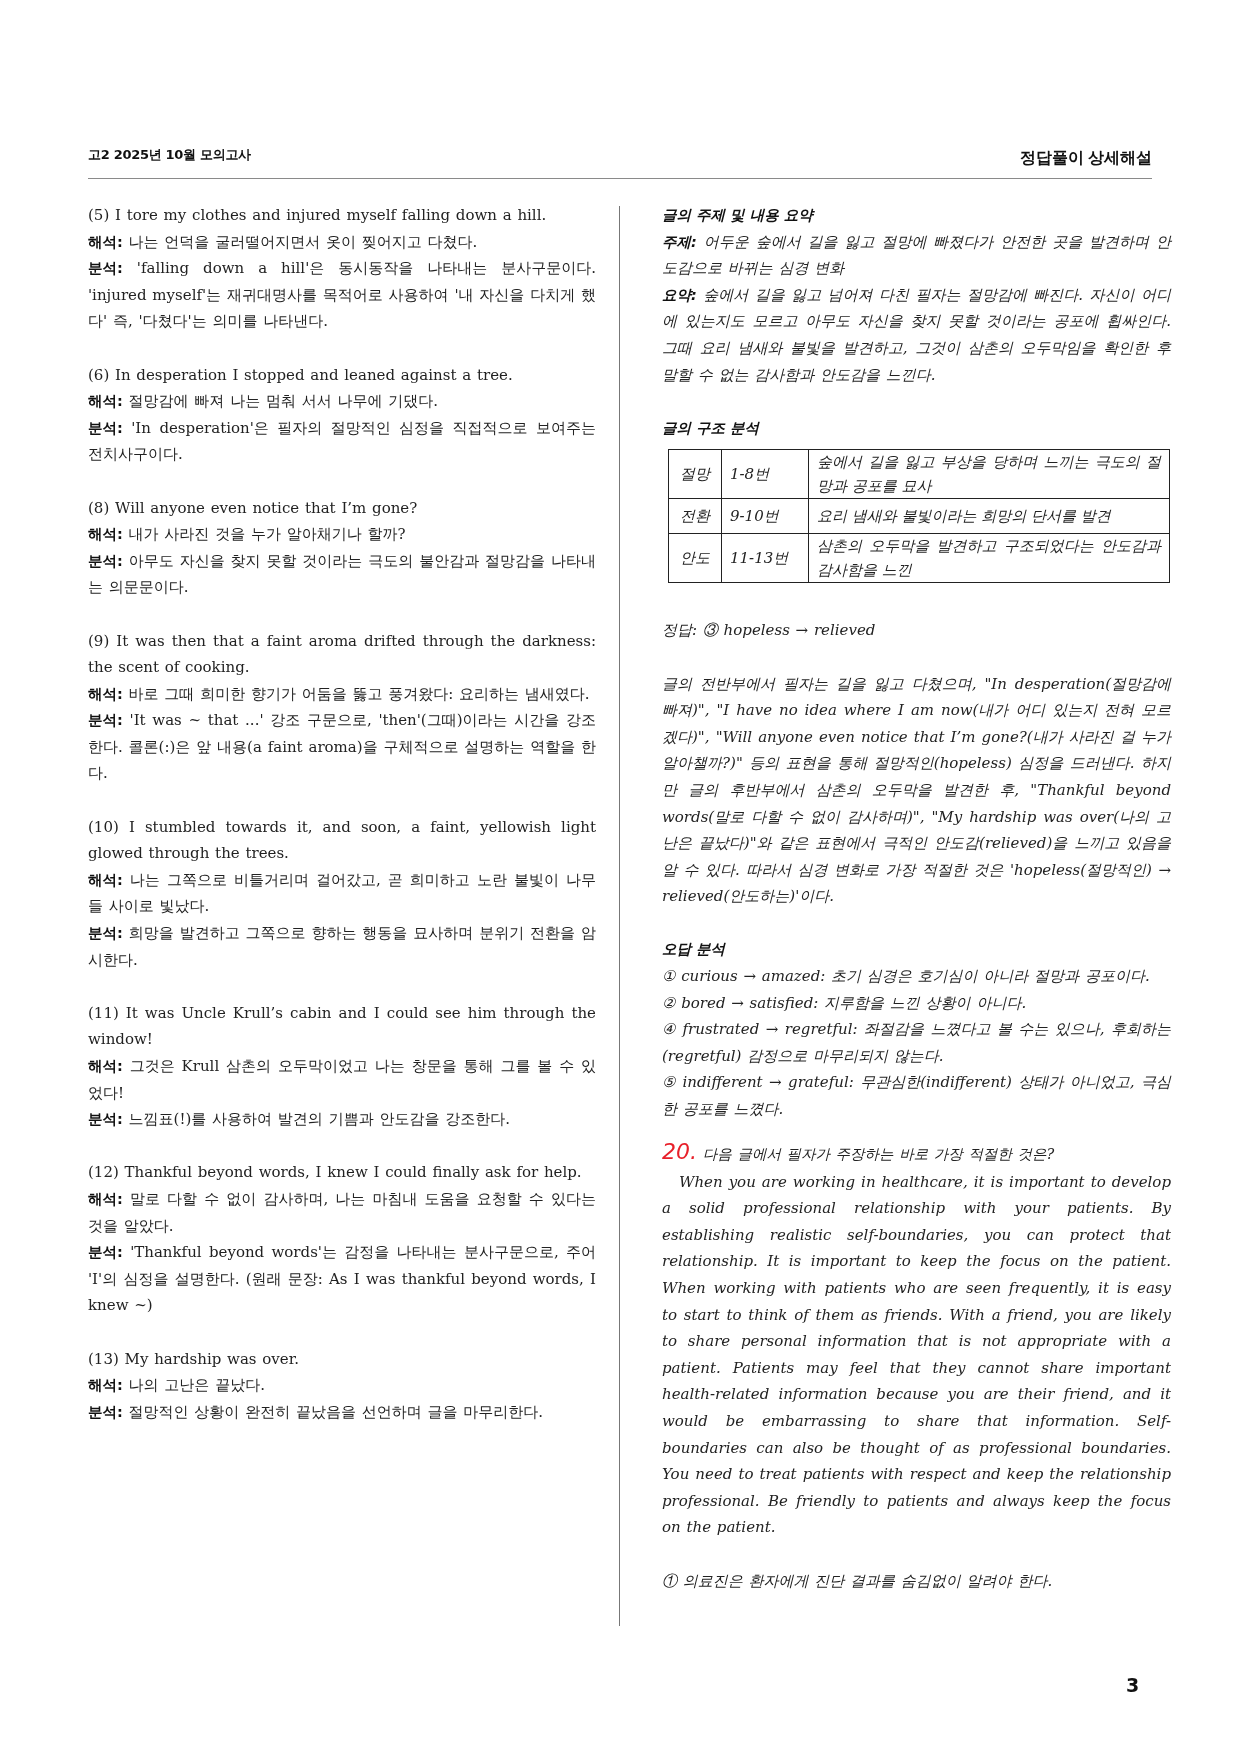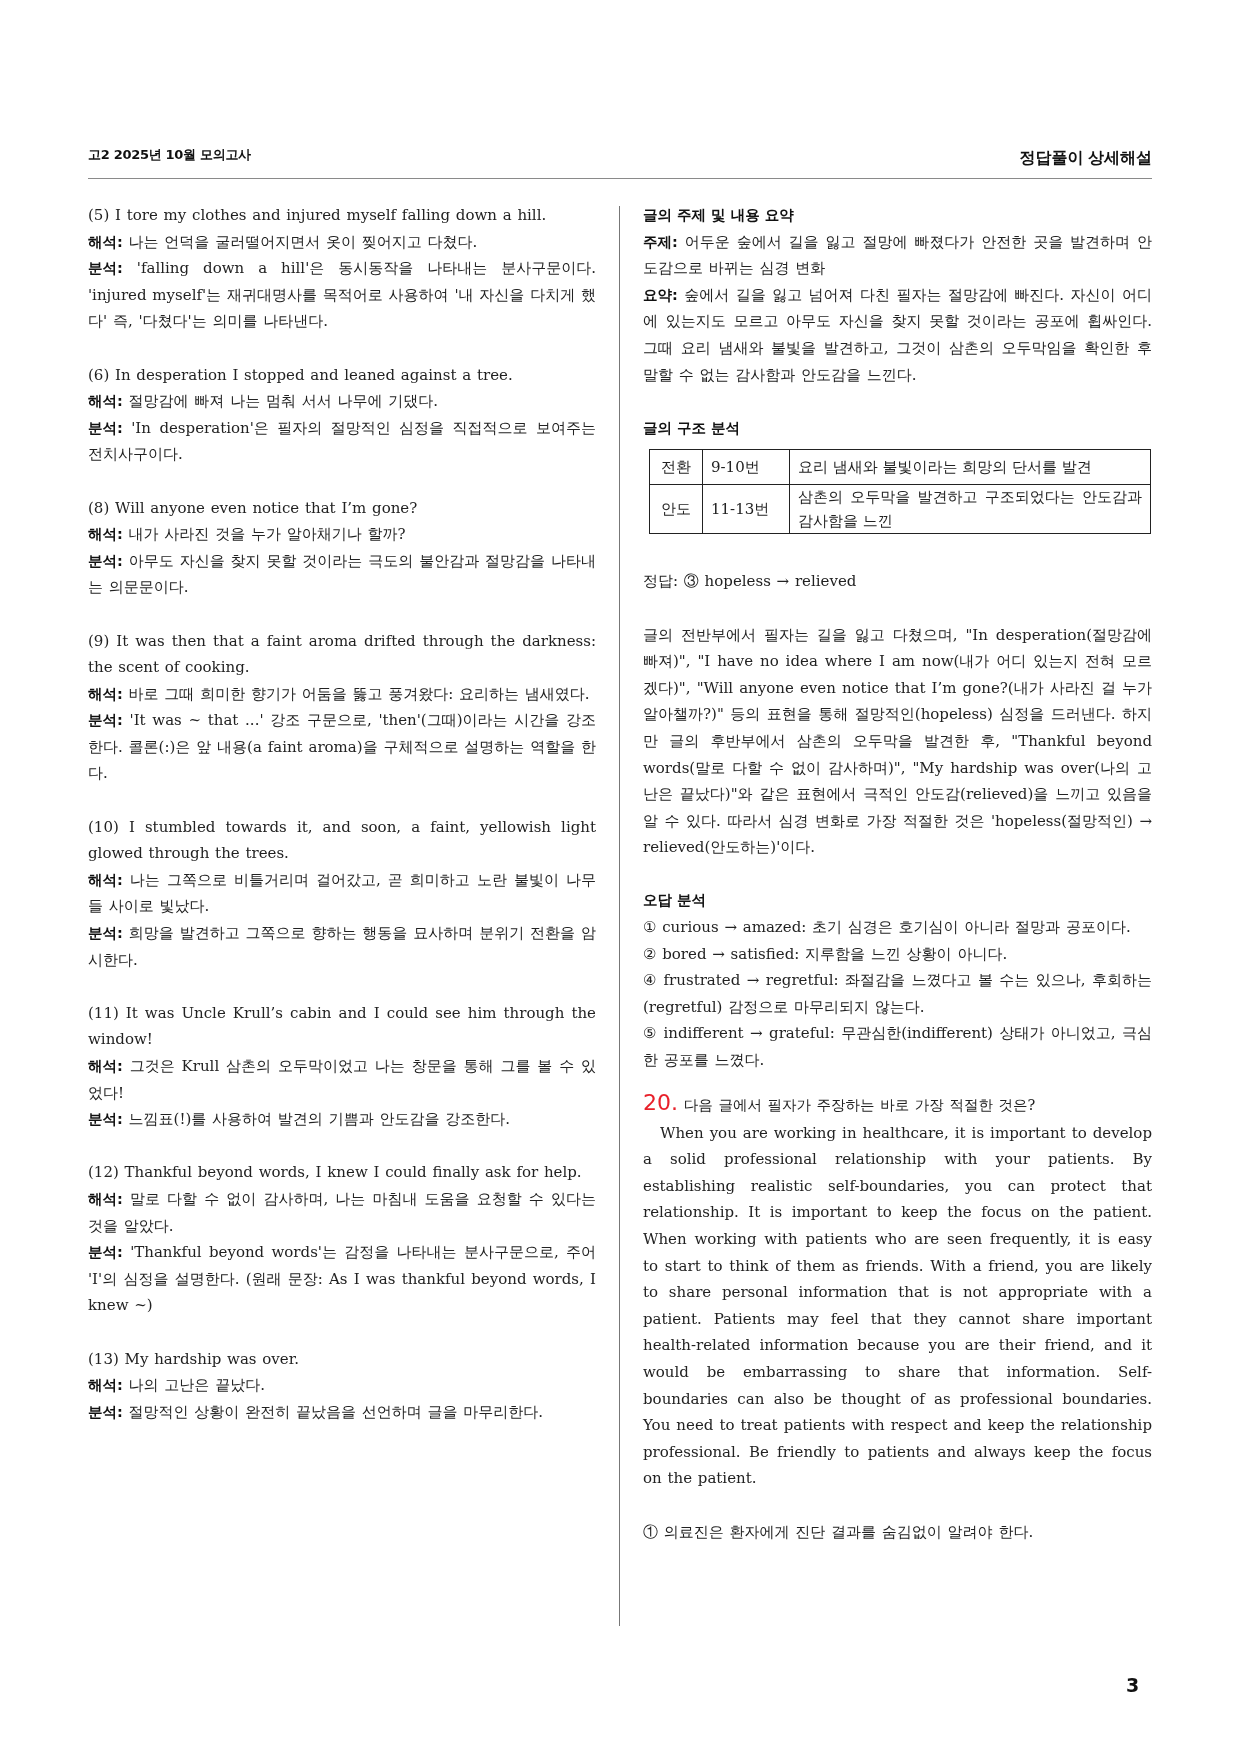--- a/index.html
+++ b/index.html
@@ -1,28 +1,28 @@
 <!DOCTYPE html>
 <html><head>
 <meta charset="utf-8">
 <style>
   html, body { margin: 0; padding: 0; background: #ffffff; }
   body { width: 1240px; height: 1753px; position: relative; overflow: hidden;
          font-family: "DejaVu Serif", "Liberation Serif", serif; color: #222; }
   .header { position: absolute; left: 88px; top: 142px; width: 1064px; height: 38px; }
   .header-left { position: absolute; left: 0; top: 4px; font-family: "DejaVu Sans", "Liberation Sans", sans-serif;
                  font-weight: bold; font-size: 13px; color: #111; letter-spacing: -0.3px; }
-  .header-right { position: absolute; right: 0; top: 6px; font-family: Liberation Sans, sans-serif;
+  .header-right { position: absolute; right: 0; top: 6px; font-family: Liberation Serif, serif;
                   font-weight: bold; font-size: 16px; color: #111; }
   .header-rule { position: absolute; left: 88px; top: 178px; width: 1064px; height: 1px; background: #8a8a8a; }
   .col-divider { position: absolute; left: 619px; top: 206px; width: 1px; height: 1420px; background: #777; }
 
   .col { position: absolute; top: 202px; font-size: 15px; line-height: 26.6px; }
   .col-left { left: 88px; width: 508px; }
-  .col-right { left: 643px; width: 509px; }
+  .col-right { left: 662px; width: 509px; font-style: italic; }
   .p { margin: 0; text-align: justify; text-align-last: left; word-spacing: 1px; }
   .gap { height: 26.6px; }
   .lbl { font-family: "DejaVu Sans", "Liberation Sans", sans-serif; font-weight: bold; font-size: 14.5px; color: #111; }
   .h { font-family: "DejaVu Sans", "Liberation Sans", sans-serif; font-weight: bold; font-size: 14.5px; color: #111; margin: 0; }
 
   table.structure { border-collapse: collapse; width: 502px; margin: 8px 0 0 6px; font-size: 15px; line-height: 24px; }
   table.structure td { border: 1.3px solid #222; padding: 0 8px; vertical-align: middle; }
   table.structure td.c1 { width: 36px; text-align: center; height: 48px; }
   table.structure td.c2 { width: 70px; }
   table.structure td.c3 { text-align: justify; text-align-last: left; }
@@ -108,20 +108,25 @@
     <p class="h">글의 주제 및 내용 요약</p>
     <p class="p"><span class="lbl">주제:</span> <span>어두운 숲에서 길을 잃고 절망에 빠졌다가 안전한 곳을 발견하며 안도감으로 바뀌는 심경 변화</span></p>
     <p class="p"><span class="lbl">요약:</span> <span>숲에서 길을 잃고 넘어져 다친 필자는 절망감에 빠진다. 자신이 어디에 있는지도 모르고 아무도 자신을 찾지 못할 것이라는 공포에 휩싸인다. 그때 요리 냄새와 불빛을 발견하고, 그것이 삼촌의 오두막임을 확인한 후 말할 수 없는 감사함과 안도감을 느낀다.</span></p>
   </section>
   <div class="gap"></div>
 
   <section>
     <p class="h">글의 구조 분석</p>
     <table class="structure">
       <tbody>
+          <tr>
+        <td class="c1">절망</td>
+        <td class="c2">1-8번</td>
+        <td class="c3">숲에서 길을 잃고 부상을 당하며 느끼는 극도의 절망과 공포를 묘사</td>
+      </tr>
       <tr class="short">
         <td class="c1">전환</td>
         <td class="c2">9-10번</td>
         <td class="c3">요리 냄새와 불빛이라는 희망의 단서를 발견</td>
       </tr>
       <tr>
         <td class="c1">안도</td>
         <td class="c2">11-13번</td>
         <td class="c3">삼촌의 오두막을 발견하고 구조되었다는 안도감과 감사함을 느낀</td>
       </tr>

